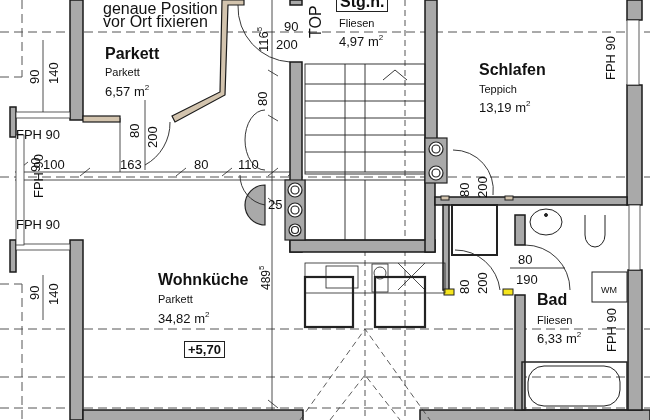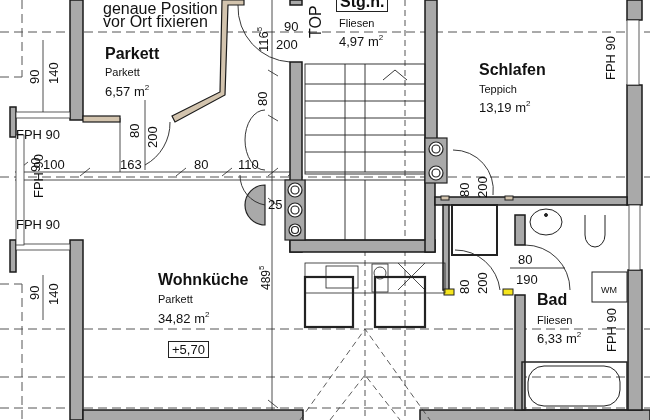--- a/index.html
+++ b/index.html
@@ -175,21 +175,21 @@
 <div class="lbl room-floor" style="left:339px;top:18px;">Fliesen</div>
 <div class="lbl room-area" style="left:339px;top:34px;"><span>4,97 m</span><sup>2</sup></div>
 
 <div class="lbl room-name" style="left:479px;top:62px;">Schlafen</div>
 <div class="lbl room-floor" style="left:479px;top:84px;">Teppich</div>
 <div class="lbl room-area" style="left:479px;top:100px;"><span>13,19 m</span><sup>2</sup></div>
 
 <div class="lbl room-name" style="left:158px;top:272px;">Wohnküche</div>
 <div class="lbl room-floor" style="left:158px;top:294px;">Parkett</div>
 <div class="lbl room-area" style="left:158px;top:311px;"><span>34,82 m</span><sup>2</sup></div>
-<div class="lbl dim boxed" style="left:168px;top:341px;">+5,70</div>
+<div class="lbl dim boxed" style="left:184px;top:341px;font-weight:bold;">+5,70</div>
 
 <div class="lbl room-name" style="left:537px;top:292px;">Bad</div>
 <div class="lbl room-floor" style="left:537px;top:315px;">Fliesen</div>
 <div class="lbl room-area" style="left:537px;top:331px;"><span>6,33 m</span><sup>2</sup></div>
 <div class="lbl" style="left:601px;top:286px;font-size:9px;">WM</div>
 
 <div class="lbl v" style="left:308px;top:38px;font-size:16px;">TOP</div>
 
 <div class="lbl dim" style="left:16px;top:128px;">FPH 90</div>
 <div class="lbl dim v" style="left:32px;top:198px;">FPH 90</div>

